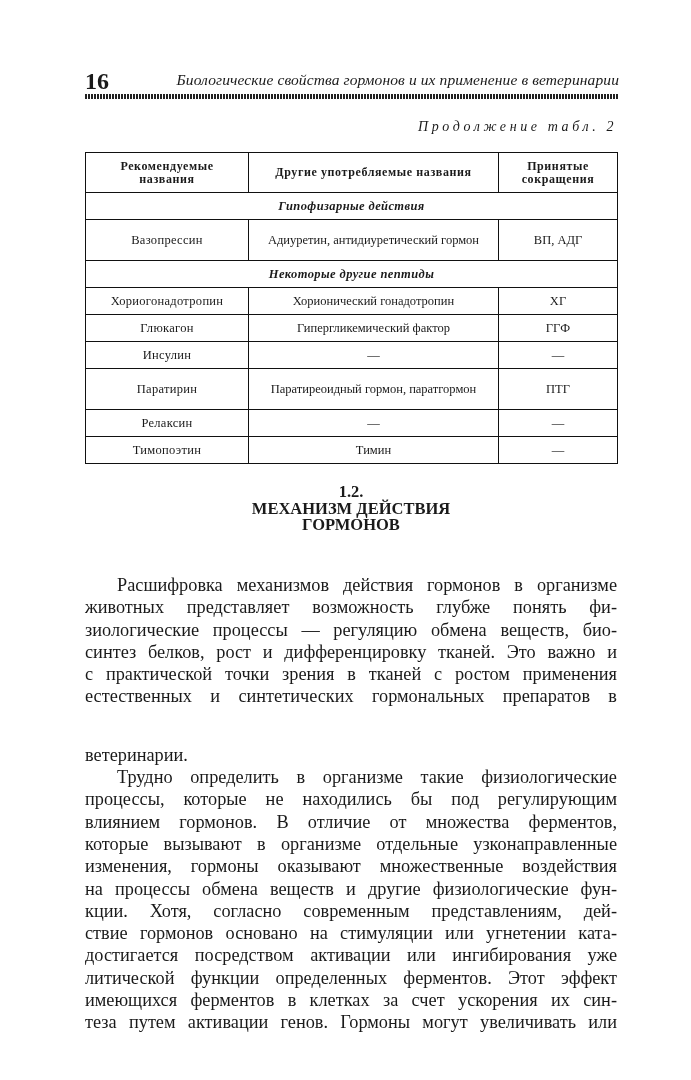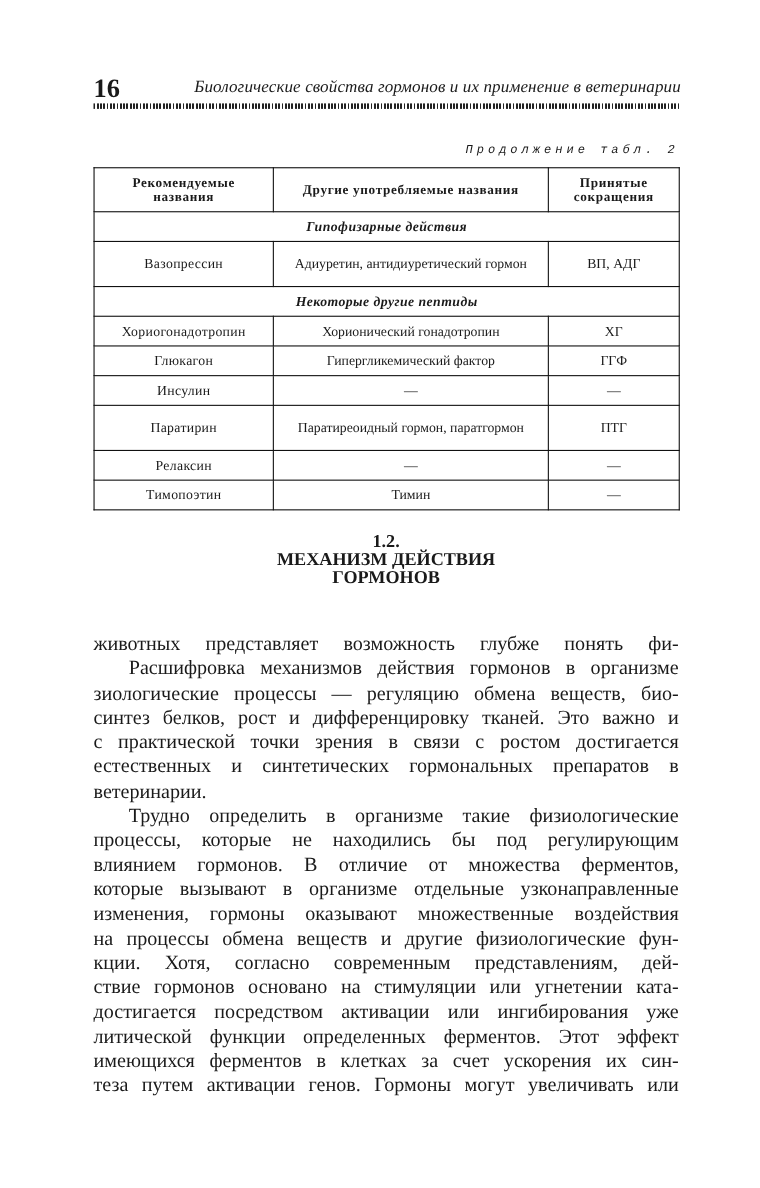--- a/index.html
+++ b/index.html
@@ -4,37 +4,37 @@
 <style>
   html, body { margin: 0; padding: 0; background: #ffffff; }
   body { width: 691px; height: 1080px; position: relative; overflow: hidden;
          font-family: "DejaVu Serif", "Liberation Serif", serif; color: #1a1a1a; }
   .page-number { position: absolute; left: 85px; top: 68px; font-size: 24px; font-weight: bold;
                  font-family: "Liberation Serif", serif; }
   .running-head { position: absolute; right: 72px; top: 71px; font-size: 15.5px; font-style: italic;
                   font-family: "Liberation Serif", serif; letter-spacing: 0.1px; }
   .head-rule { position: absolute; left: 85px; width: 533px; top: 94px; height: 5px;
                background: repeating-linear-gradient(90deg, #222 0 1.6px, #fff 1.6px 3px); }
-  .table-caption { position: absolute; right: 74px; top: 131px; font-size: 11px; font-style: italic;
-                   letter-spacing: 3.6px; font-family: Liberation Mono, monospace; }
+  .table-caption { position: absolute; right: 74px; top: 119px; font-size: 14px; font-style: italic;
+                   letter-spacing: 3.6px; font-family: Liberation Serif, serif; }
   table.hormones { position: absolute; left: 85px; top: 152px; width: 532px; border-collapse: collapse;
                    font-family: Liberation Serif, serif; font-size: 12.5px; table-layout: fixed; }
   table.hormones td, table.hormones th { border: 1.5px solid #111; padding: 0 6px; vertical-align: middle; }
   table.hormones th { font-weight: bold; text-align: center; font-size: 12px; line-height: 13px; letter-spacing: 0.6px; height: 39px; }
   table.hormones td.c1 { text-align: center; letter-spacing: 0.3px; }
   table.hormones td.c2, table.hormones td.c3 { text-align: center; line-height: 15px; }
   table.hormones tr.section td { text-align: center; font-style: italic; font-weight: bold; letter-spacing: 0.4px; height: 26px; }
   table.hormones tr.r27 td { height: 26px; }
   table.hormones tr.r41 td { height: 40px; }
   .section-head { position: absolute; left: 85px; width: 532px; top: 484px; text-align: center;
                   font-family: "Liberation Serif", serif; font-size: 16.5px; font-weight: bold; line-height: 16.5px; }
   .body-text { position: absolute; left: 85px; width: 532px; top: 574px;
                font-family: "Liberation Serif", serif; font-size: 18.3px; line-height: 22.3px; }
   .line { display: block; text-align: justify; text-align-last: justify; white-space: nowrap; }
-  .line.last { text-align-last: left; }
+  .line.last { text-align-last: left; margin-top: 36px; }
   .line.indent { text-indent: 32px; }
 </style>
 </head>
 <body>
 
 <div class="page-number">16</div>
 <div class="running-head">Биологические свойства гормонов и их применение в ветеринарии</div>
 <div class="head-rule"></div>
 
 <div class="table-caption">Продолжение табл. 2</div>
@@ -96,25 +96,25 @@
   </table>
 
 <div class="section-head">
   <div>1.2.</div>
   <div>МЕХАНИЗМ ДЕЙСТВИЯ</div>
   <div>ГОРМОНОВ</div>
 </div>
 
 <div class="body-text">
   <div>
+    <span class="line indent">Расшифровка механизмов действия гормонов в организме</span>
     <span class="line">животных представляет возможность глубже понять фи-</span>
-    <span class="line indent">Расшифровка механизмов действия гормонов в организме</span>
     <span class="line">зиологические процессы — регуляцию обмена веществ, био-</span>
     <span class="line">синтез белков, рост и дифференцировку тканей. Это важно и</span>
-    <span class="line">с практической точки зрения в связи с ростом достигается</span>
+    <span class="line">с практической точки зрения в тканей с ростом применения</span>
     <span class="line">естественных и синтетических гормональных препаратов в</span>
     <span class="line last">ветеринарии.</span>
   </div>
   <div>
     <span class="line indent">Трудно определить в организме такие физиологические</span>
     <span class="line">процессы, которые не находились бы под регулирующим</span>
     <span class="line">влиянием гормонов. В отличие от множества ферментов,</span>
     <span class="line">которые вызывают в организме отдельные узконаправленные</span>
     <span class="line">изменения, гормоны оказывают множественные воздействия</span>
     <span class="line">на процессы обмена веществ и другие физиологические фун-</span>

